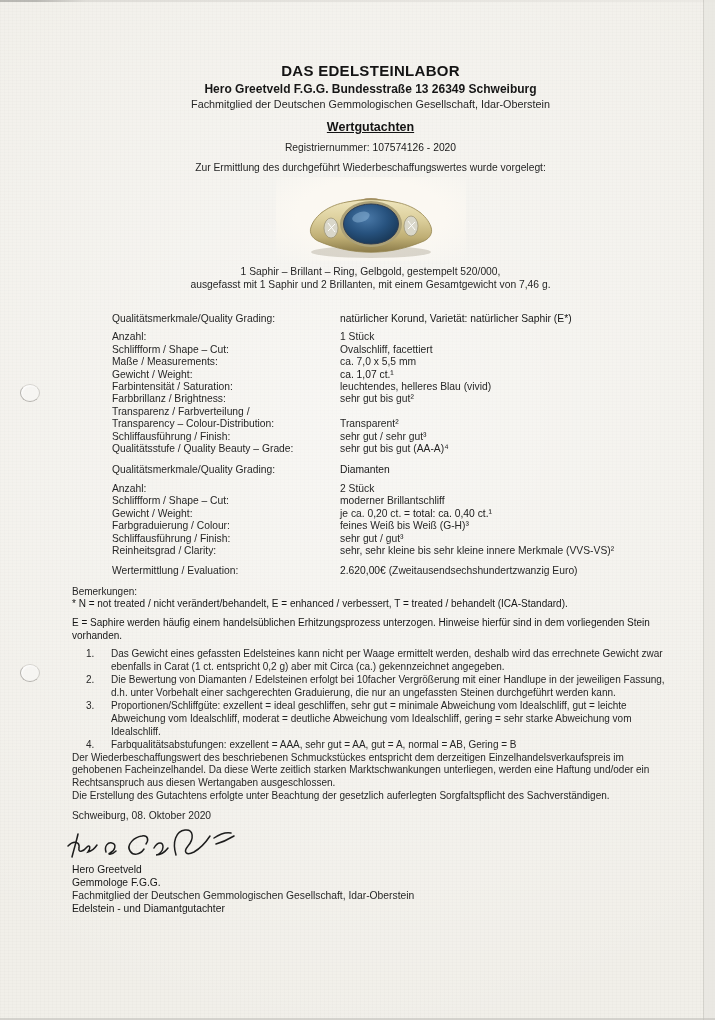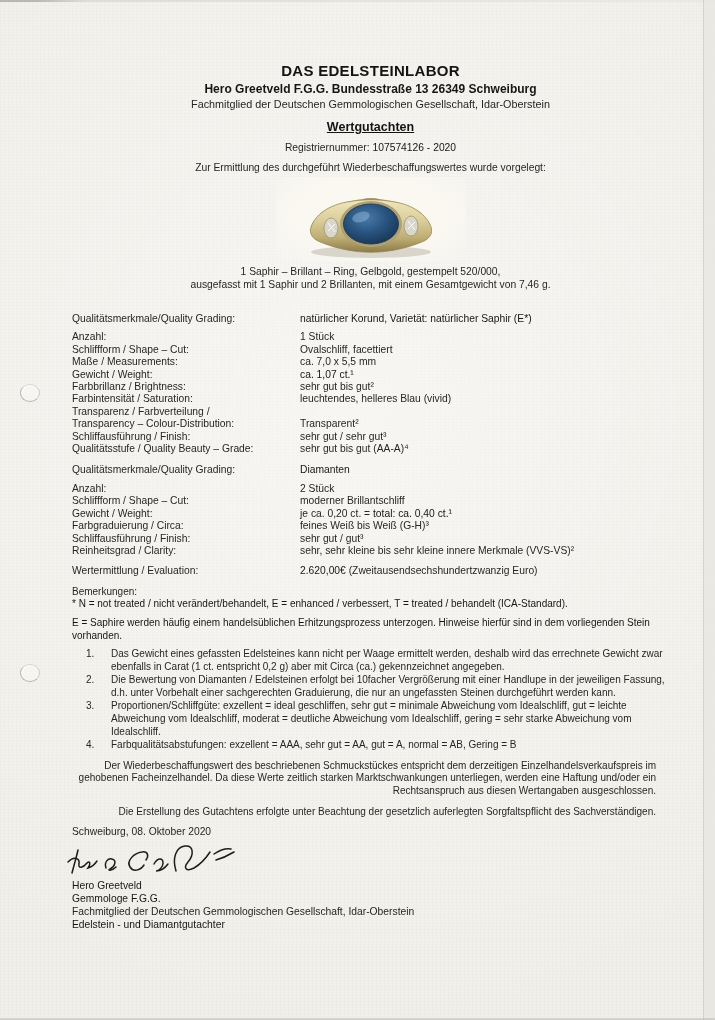--- a/index.html
+++ b/index.html
@@ -31,35 +31,35 @@
   .member{font-size:10.8px;margin-top:2px;}
   .doc-title{font-size:12.5px;font-weight:bold;text-decoration:underline;margin-top:10px;color:#141414;}
   .registry{font-size:10.3px;margin-top:8px;}
   .intro{font-size:10.3px;margin-top:9px;}
 
   .photo-wrap{margin:4px auto 0;width:190px;height:84px;display:flex;align-items:center;justify-content:center;
     background:radial-gradient(ellipse at 50% 45%, #fbf8f2 55%, rgba(251,248,242,0) 100%);}
   .caption{font-size:10.3px;line-height:13px;margin-top:4px;}
 
   .gtable{margin-top:22px;font-size:10.3px;line-height:12.4px;}
-  .grow{display:flex;}
+  .grow{display:flex;margin-left:40px;}
   .glabel{width:228px;flex:0 0 228px;}
   .gvalue{flex:1;}
   .gap6{height:6px;}
   .gap8{height:8px;}
   .gap9{height:9px;}
 
   .remarks{margin-top:8px;font-size:10px;line-height:12.6px;}
   .remark-note{max-width:620px;}
   .notes{margin-top:6px;max-width:600px;}
   .note-row{display:flex;margin-top:1px;}
   .note-num{flex:0 0 25px;padding-left:14px;box-sizing:content-box;}
   .note-text{flex:1;}
 
-  .para{margin-top:8px;font-size:10px;line-height:12.6px;max-width:584px;text-align:right;}
+  .para{font-size:10px;line-height:12.6px;max-width:584px;}
   .place-date{margin-top:8px;font-size:10.3px;}
   .sig{margin:4px 0 0 -8px;height:44px;}
   .signer{font-size:10.3px;line-height:13px;margin-top:-6px;}
 
   .footer{position:absolute;left:0;right:0;top:956px;text-align:center;font-size:9.3px;line-height:11.5px;color:#2b2b2b;}
 </style>
 </head>
 <body>
 
 <div class="scan">
@@ -129,28 +129,28 @@
         </div>
       <div class="grow">
           <span class="glabel">Maße / Measurements:</span>
           <span class="gvalue"><span>ca. 7,0 x 5,5 mm</span><span class="bold"></span></span>
         </div>
       <div class="grow">
           <span class="glabel">Gewicht / Weight:</span>
           <span class="gvalue"><span></span><span class="bold">ca. 1,07 ct.¹</span></span>
         </div>
       <div class="grow">
+          <span class="glabel">Farbintensität / Saturation:</span>
+          <span class="gvalue"><span>leuchtendes, helleres Blau (vivid)</span><span class="bold"></span></span>
+        </div>
+      <div class="grow">
           <span class="glabel">Farbbrillanz / Brightness:</span>
           <span class="gvalue"><span>sehr gut bis gut²</span><span class="bold"></span></span>
         </div>
       <div class="grow">
-          <span class="glabel">Farbintensität / Saturation:</span>
-          <span class="gvalue"><span>leuchtendes, helleres Blau (vivid)</span><span class="bold"></span></span>
-        </div>
-      <div class="grow">
           <span class="glabel">Transparenz / Farbverteilung /</span>
           <span class="gvalue"><span></span><span class="bold"></span></span>
         </div>
       <div class="grow">
           <span class="glabel">Transparency – Colour-Distribution:</span>
           <span class="gvalue"><span>Transparent²</span><span class="bold"></span></span>
         </div>
       <div class="grow">
           <span class="glabel">Schliffausführung / Finish:</span>
           <span class="gvalue"><span>sehr gut / sehr gut³</span><span class="bold"></span></span>
@@ -172,21 +172,21 @@
         </div>
       <div class="grow">
           <span class="glabel">Schliffform / Shape – Cut:</span>
           <span class="gvalue"><span>moderner Brillantschliff</span><span class="bold"></span></span>
         </div>
       <div class="grow">
           <span class="glabel">Gewicht / Weight:</span>
           <span class="gvalue"><span>je ca. 0,20 ct. = </span><span class="bold">total: ca. 0,40 ct.¹</span></span>
         </div>
       <div class="grow">
-          <span class="glabel">Farbgraduierung / Circa:</span>
+          <span class="glabel">Farbgraduierung / Colour:</span>
           <span class="gvalue"><span>feines Weiß bis Weiß (G-H)³</span><span class="bold"></span></span>
         </div>
       <div class="grow">
           <span class="glabel">Schliffausführung / Finish:</span>
           <span class="gvalue"><span>sehr gut / gut³</span><span class="bold"></span></span>
         </div>
       <div class="grow">
           <span class="glabel">Reinheitsgrad / Clarity:</span>
           <span class="gvalue"><span>sehr, sehr kleine bis sehr kleine innere Merkmale (VVS-VS)²</span><span class="bold"></span></span>
         </div>

